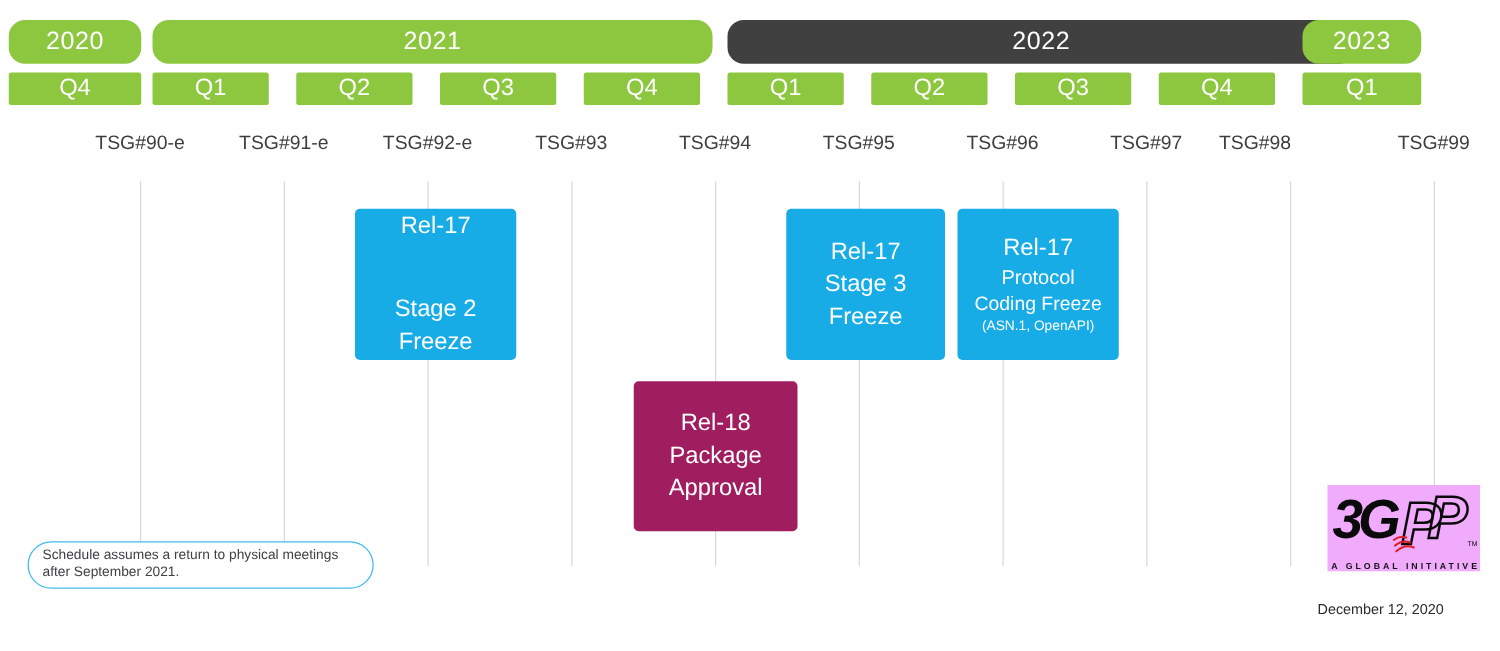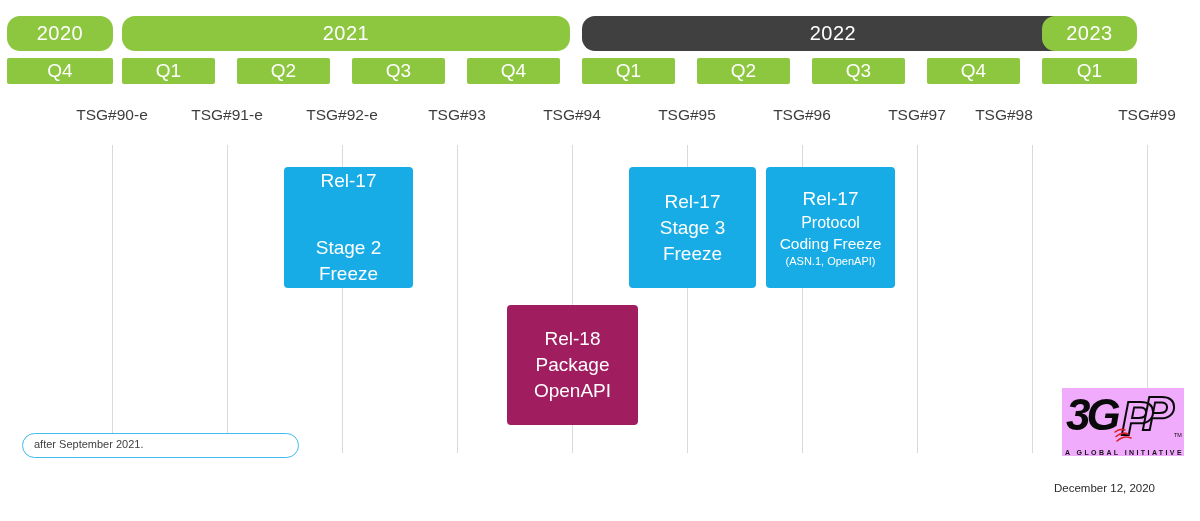--- a/index.html
+++ b/index.html
@@ -93,36 +93,37 @@
     </div>
   <div id="milestones">
       <div class="milestone" style="left: 284px; top: 167px; width: 129px; height: 121px; background: rgb(23, 172, 229);">
         <div style="font-size: 19px; line-height: 26px;">Rel-17</div>
         <div style="font-size: 19px; line-height: 26px; margin-top: 41px;">Stage 2</div>
         <div style="font-size: 19px; line-height: 26px;">Freeze</div>
       </div>
       <div class="milestone" style="left: 507px; top: 305px; width: 131px; height: 120px; background: rgb(160, 30, 95);">
         <div style="font-size: 19px; line-height: 26px;">Rel-18</div>
         <div style="font-size: 19px; line-height: 26px;">Package</div>
-        <div style="font-size: 19px; line-height: 26px;">OpenAPI</div>
+        <div style="font-size: 19px; line-height: 26px;">Approval</div>
       </div>
       <div class="milestone" style="left: 629px; top: 167px; width: 127px; height: 121px; background: rgb(23, 172, 229);">
         <div style="font-size: 19px; line-height: 26px;">Rel-17</div>
         <div style="font-size: 19px; line-height: 26px;">Stage 3</div>
         <div style="font-size: 19px; line-height: 26px;">Freeze</div>
       </div>
       <div class="milestone" style="left: 766px; top: 167px; width: 129px; height: 121px; background: rgb(23, 172, 229);">
         <div style="font-size: 19px; line-height: 26px;">Rel-17</div>
         <div style="font-size: 16px; line-height: 21px;">Protocol</div>
         <div style="font-size: 15.5px; line-height: 21px;">Coding Freeze</div>
         <div style="font-size: 11px; line-height: 15px;">(ASN.1, OpenAPI)</div>
       </div>
     </div>
 
   <div class="callout" id="callout" style="border: 1.5px solid rgb(63, 188, 238);">
+    <div>Schedule assumes a return to physical meetings</div>
     <div>after September 2021.</div>
   </div>
 
   <div class="logo">
     <svg width="118" height="56" viewBox="0 0 118 56">
       <text x="0" y="42" font-family="Liberation Sans, sans-serif" font-size="44" font-weight="bold" font-style="italic" letter-spacing="-4" fill="#0a0a0a">3G</text>
       <text x="55" y="47" font-family="Liberation Sans, sans-serif" font-size="48" font-weight="bold" font-style="italic" fill="none" stroke="#0a0a0a" stroke-width="2">P</text>
       <text x="76" y="42" font-family="Liberation Sans, sans-serif" font-size="48" font-weight="bold" font-style="italic" fill="none" stroke="#0a0a0a" stroke-width="2">P</text>
       <g stroke="#DD1F26" fill="none" stroke-width="1.6" stroke-linecap="round">
         <path d="M49 44 q5 -4 10 -2"></path>

